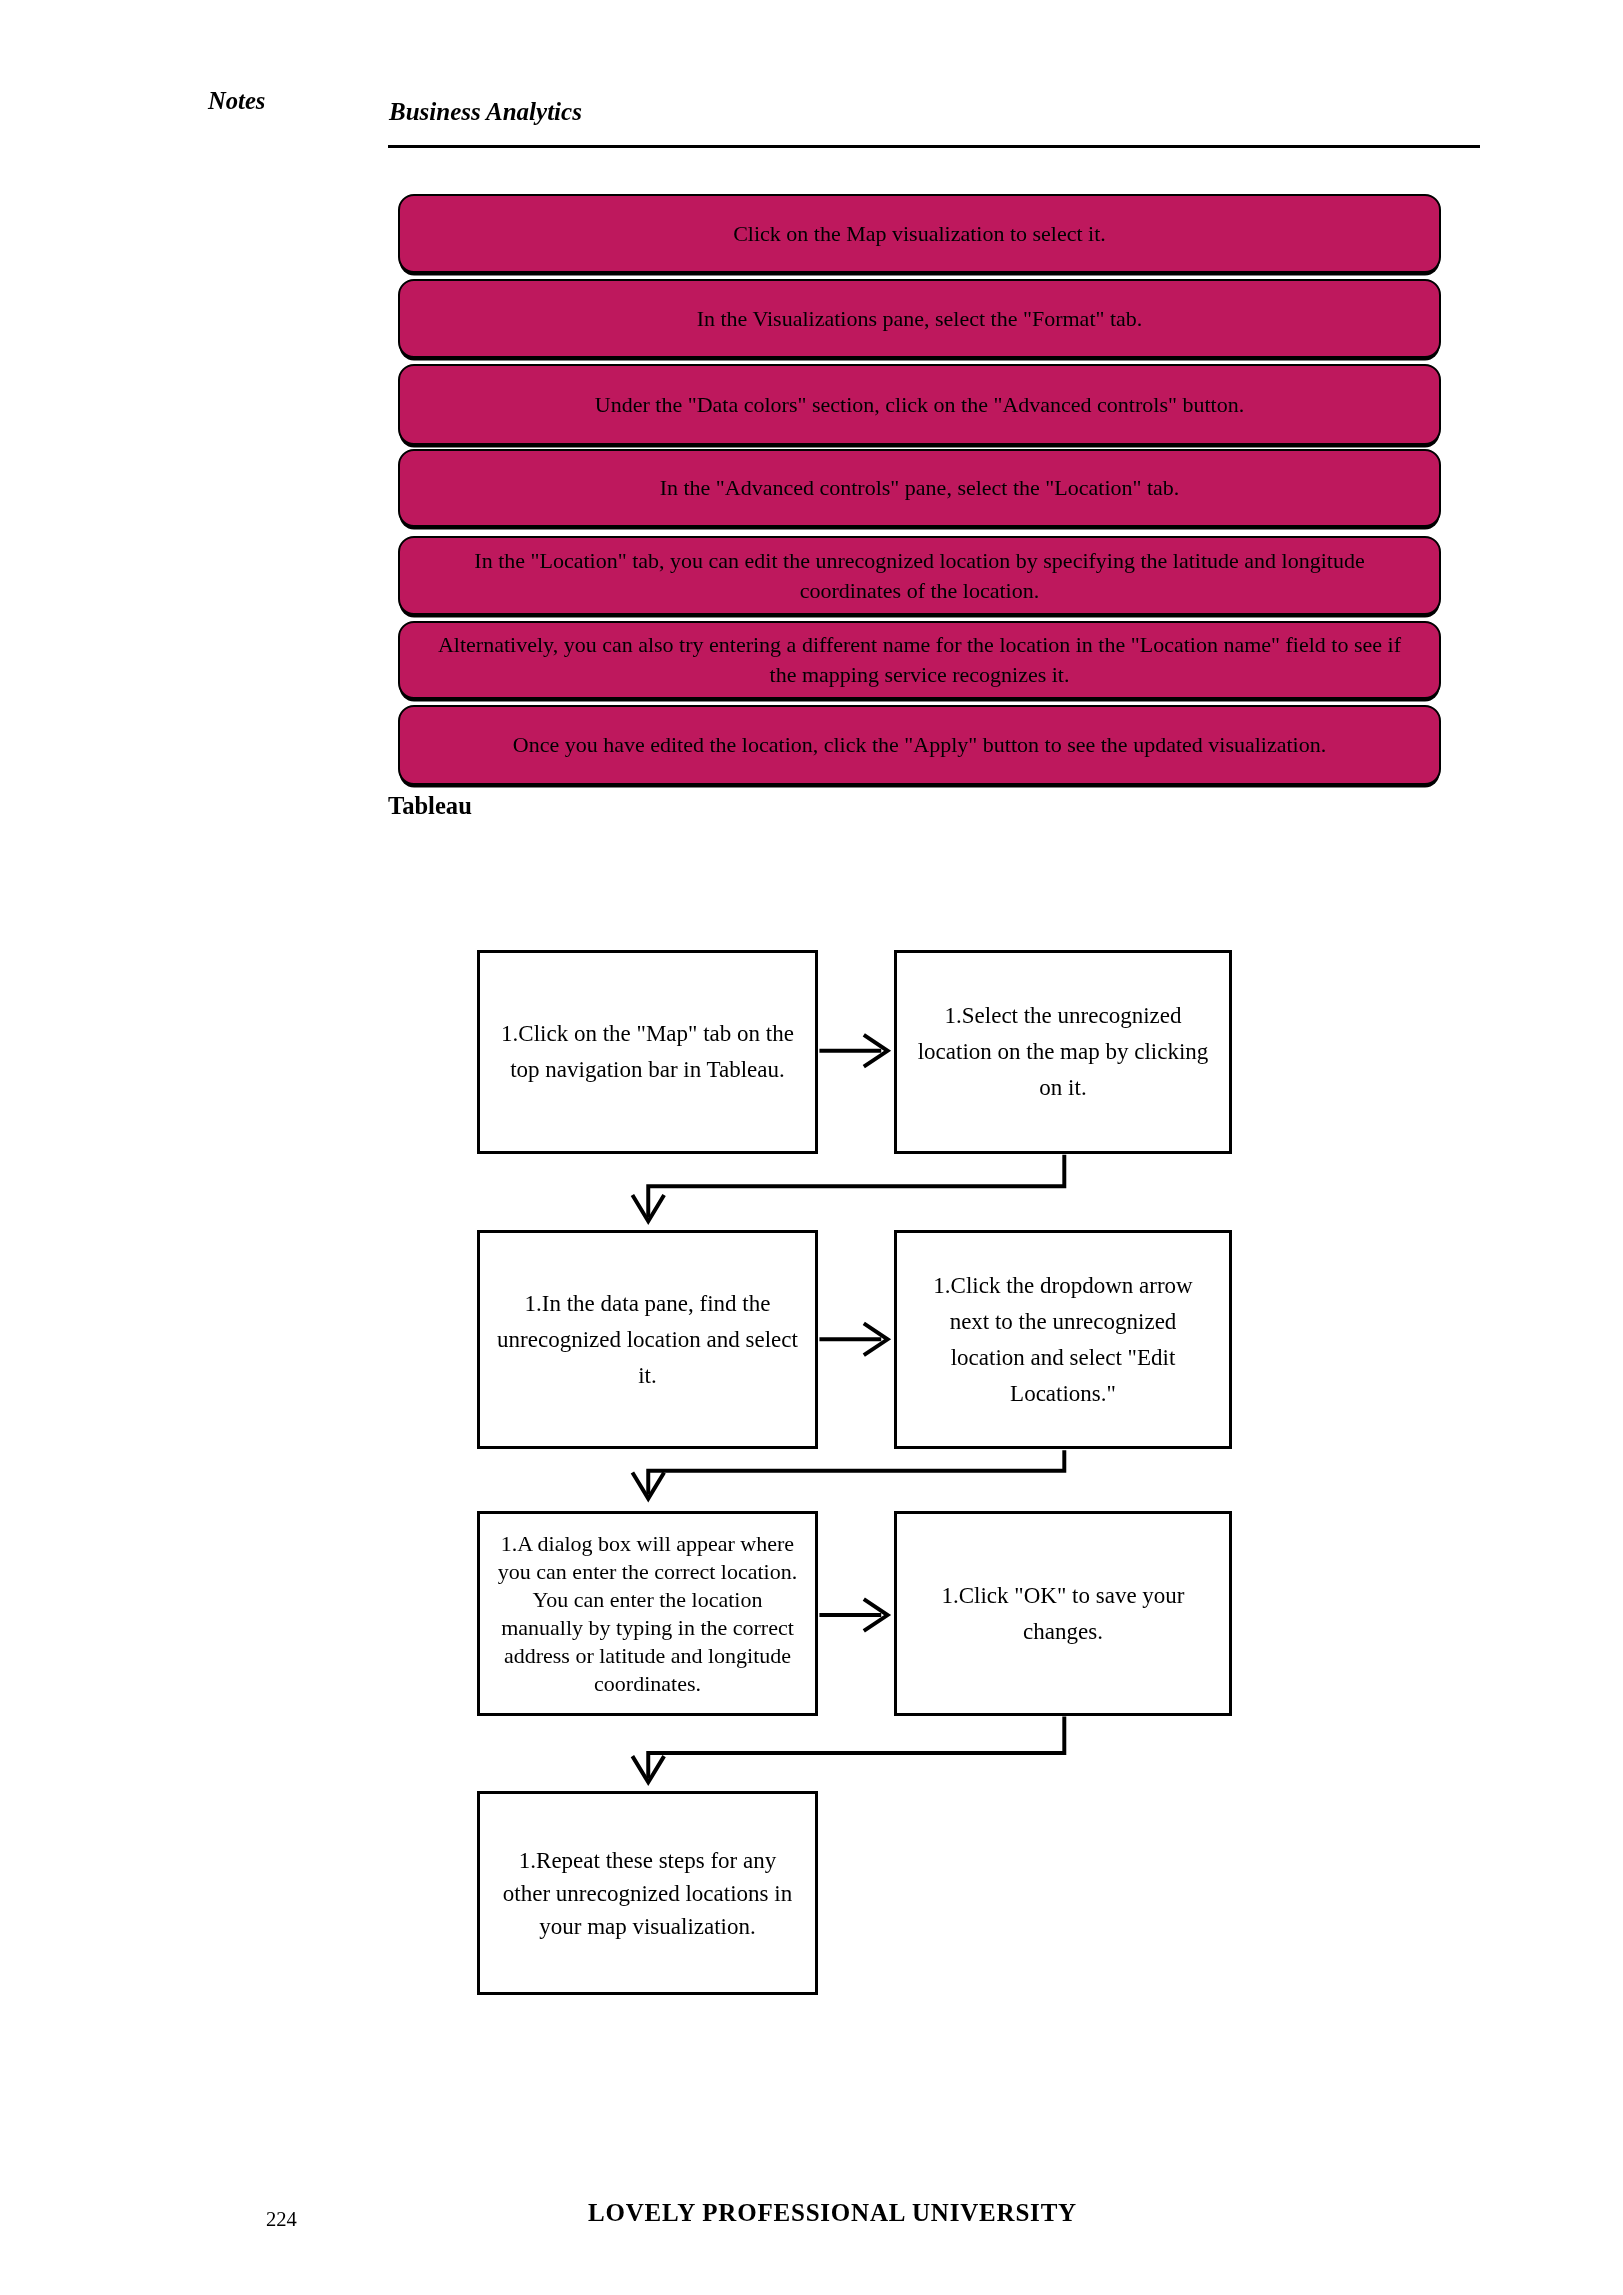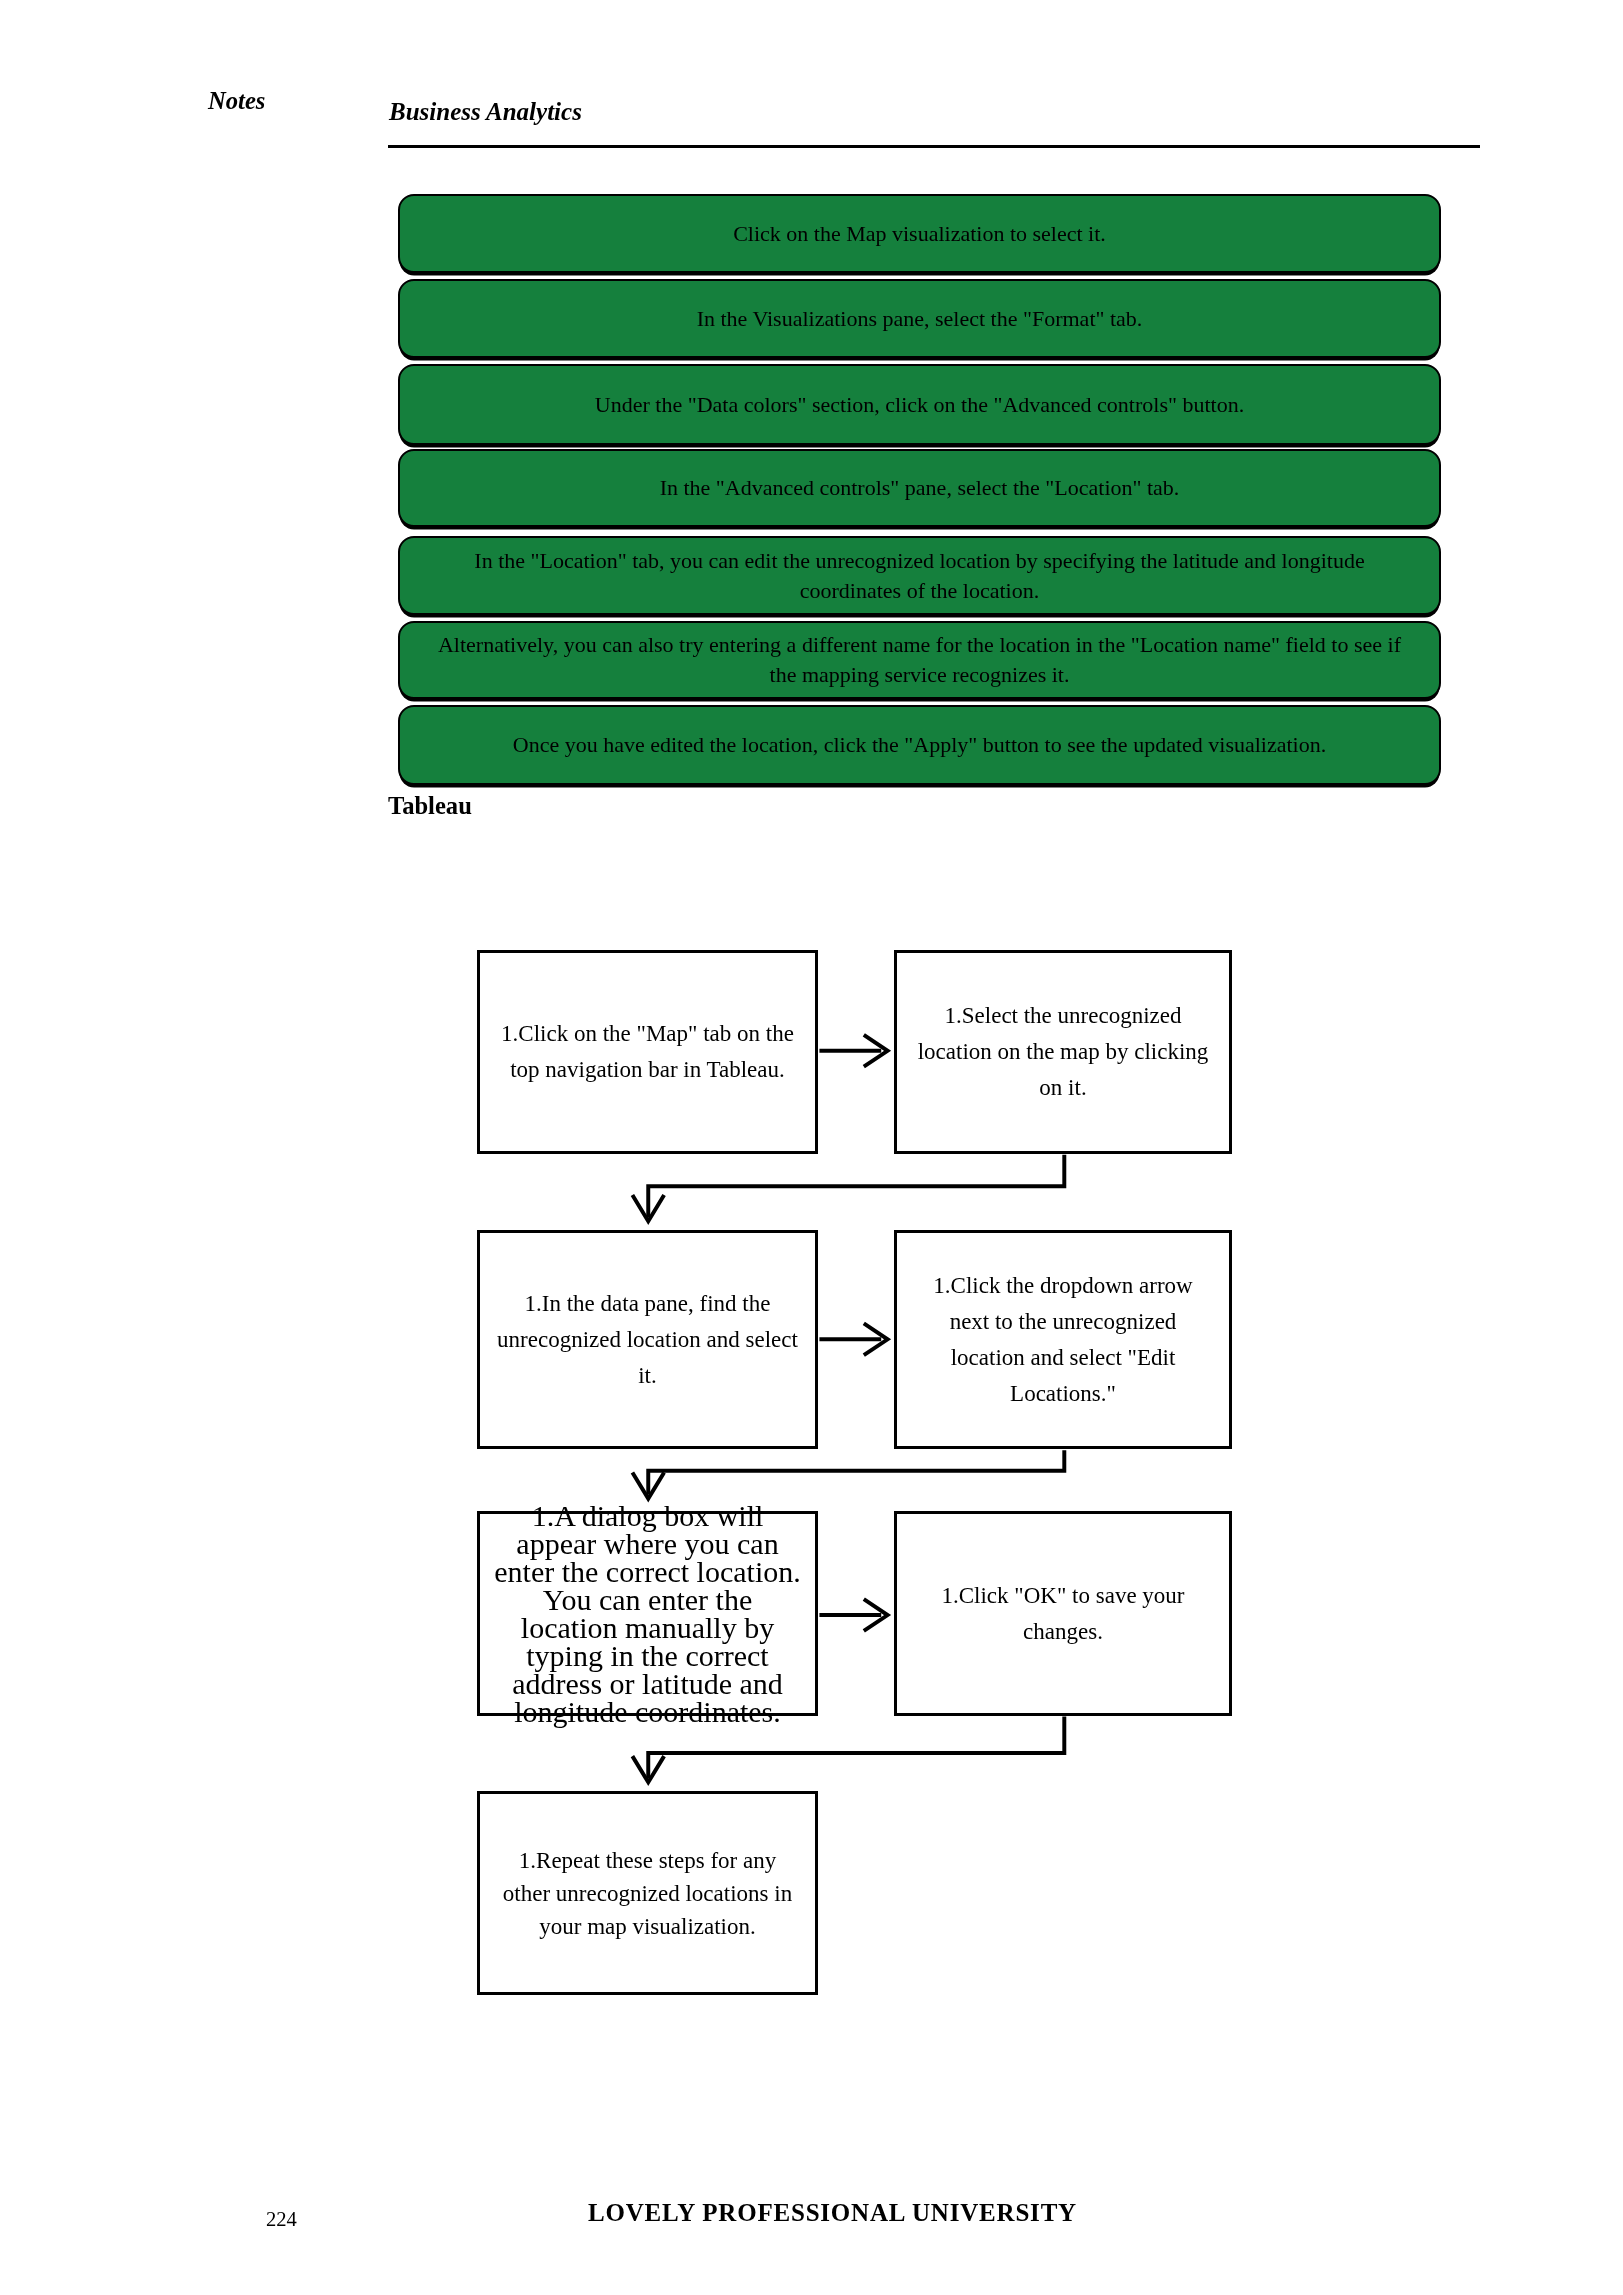--- a/index.html
+++ b/index.html
@@ -34,21 +34,21 @@
     background:#000;
   }
   
   .step-box{
     position:absolute;
     left:398px;
     width:1043px;
     box-sizing:border-box;
     border:2.4px solid #000;
     border-radius:16px;
-    background:#15803d;
+    background:#be185d;
     box-shadow:0 4px 0 -1.6px #000;
     display:flex;
     align-items:center;
     justify-content:center;
     text-align:center;
     font-size:22px;
     line-height:30px;
     padding:0 36px;
   }
   .s1{top:194px;height:79px;}
@@ -85,21 +85,21 @@
     justify-content:center;
     text-align:center;
     font-size:23px;
     line-height:36px;
     padding:0 14.3px;
   }
   .n0{left:477px;  top:950px; width:341px; height:204px;}
   .n1{left:894px; top:950px; width:338px; height:204px;text-align:center;}
   .n2{left:477px;  top:1230px; width:341px; height:219px;}
   .n3{left:894px; top:1230px; width:338px; height:219px;}
-  .n4{left:477px;  top:1511px; width:341px; height:205px; font-size:30px; line-height:28px; padding:0 11px;}
+  .n4{left:477px;  top:1511px; width:341px; height:205px; font-size:22px; line-height:28px; padding:0 11px;}
   .n5{left:894px; top:1511px; width:338px; height:205px;}
   .n6{left:477px;  top:1791px; width:341px; height:204px; line-height:33px;}
   .connector-layer{
     position:absolute;
     left:0; top:0;
     width:1623px; height:2295px;
     pointer-events:none;
   }
   
   .page-number{

